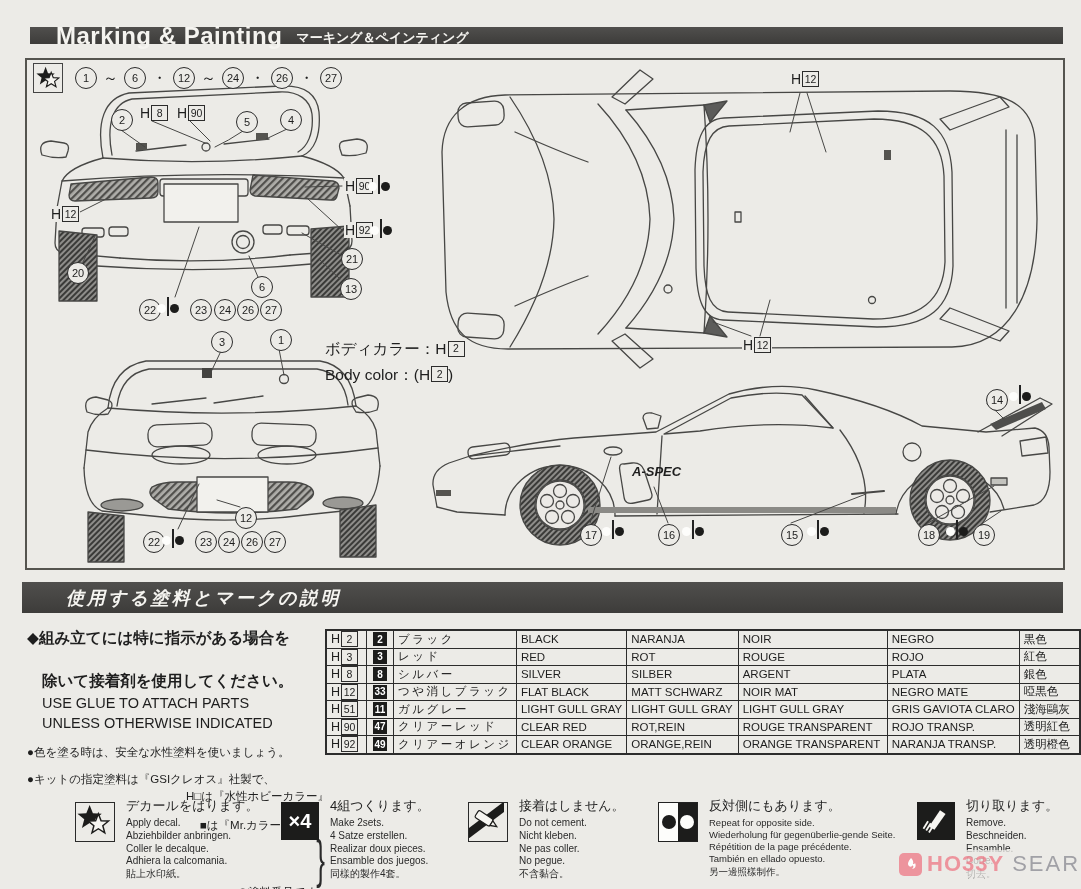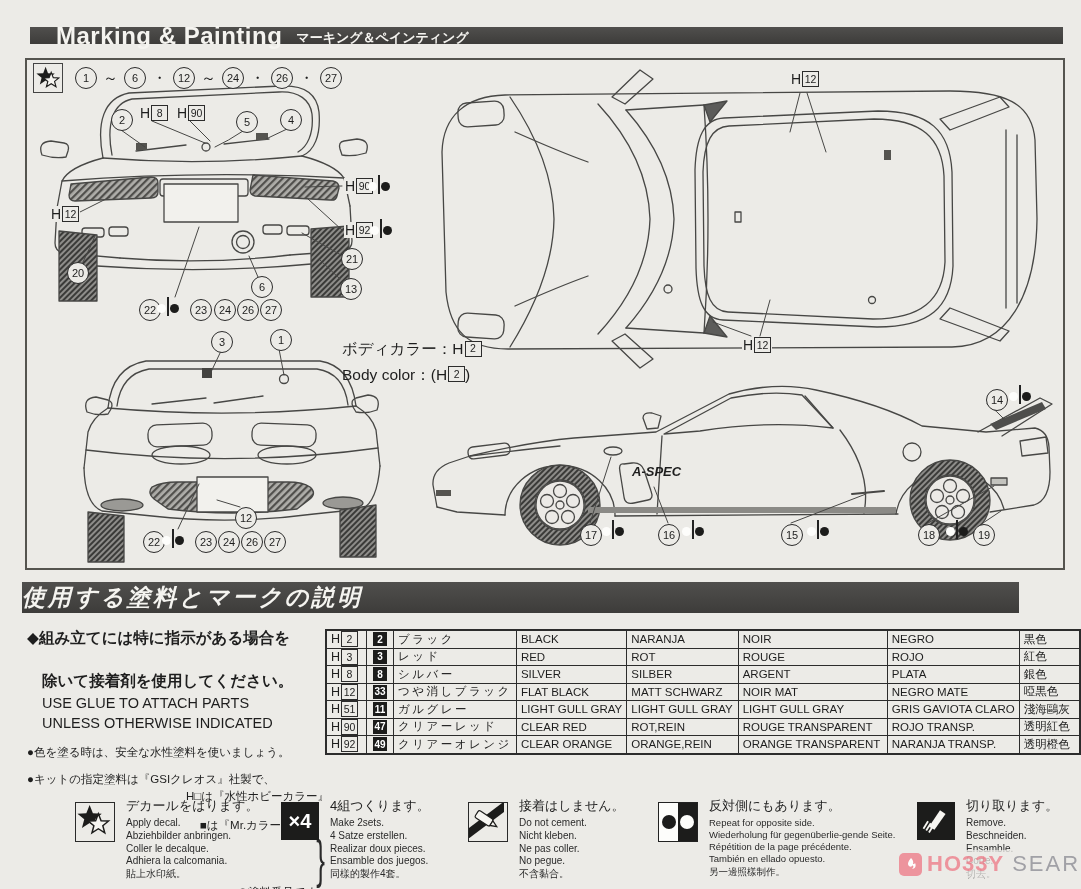--- a/index.html
+++ b/index.html
@@ -4,36 +4,36 @@
 <style>
   html,body{margin:0;padding:0;background:#a8a7a3;}
   .page{position:relative;width:1081px;height:889px;background:#ecebe7;overflow:hidden;
         font-family:"Liberation Sans","DejaVu Sans",sans-serif;color:#1e1e1e;}
   .art{position:absolute;left:0;top:0;z-index:1;pointer-events:none;}
   .dbox{position:absolute;left:25px;top:58px;width:1036px;height:508px;border:2px solid #55544f;z-index:0;}
   .bar{position:absolute;background:linear-gradient(#504f4d,#3d3c3a);color:#f5f4f0;display:flex;align-items:baseline;z-index:2;}
   .top-bar{left:30px;top:27px;width:1007px;height:17px;padding-left:26px;}
   .t1{font-size:24px;font-weight:bold;letter-spacing:.5px;align-self:center;}
   .t2{font-size:13px;font-weight:bold;margin-left:14px;align-self:center;margin-top:5px;}
-  .s2bar{left:22px;top:582px;width:997px;height:31px;align-items:center;
-         font-style:italic;font-weight:bold;font-size:23px;letter-spacing:3px;}
+  .s2bar{left:22px;top:582px;width:997px;height:31px;padding-left:44px;align-items:center;
+         font-style:italic;font-weight:bold;font-size:18px;letter-spacing:3px;}
   .note{position:absolute;left:33px;top:63px;display:flex;align-items:center;z-index:3;}
   .sbox{width:28px;height:28px;border:1.5px solid #444;display:flex;align-items:center;justify-content:center;}
   .nums{display:flex;align-items:center;gap:6px;margin-left:12px;font-size:15px;}
   .co{display:inline-flex;width:20px;height:20px;border:1.5px solid #2c2c2c;border-radius:50%;
       background:#ecebe7;align-items:center;justify-content:center;font-size:11px;flex:none;}
   .abs{position:absolute;z-index:3;}
   .hl{position:absolute;z-index:3;display:flex;align-items:center;font-size:14px;background:#ecebe7;padding:0 1px;}
   .hbox{display:inline-flex;align-items:center;justify-content:center;min-width:12px;height:14px;
         border:1.2px solid #2c2c2c;font-size:10.5px;padding:0 1.5px;margin-left:1px;background:#ecebe7;}
   .mm{width:22px;height:22px;border:1.2px solid #222;position:relative;
       background:linear-gradient(90deg,#fdfdfb 0 50%,#1c1c1b 50% 100%);}
   .mm::before{content:"";position:absolute;left:2px;top:6px;width:9px;height:9px;background:#1c1c1b;border-radius:50%;}
   .mm::after{content:"";position:absolute;right:2px;top:6px;width:9px;height:9px;background:#fdfdfb;border-radius:50%;}
-  .bodycolor{position:absolute;left:342px;top:336px;font-size:15.5px;line-height:1.65;z-index:2;}
+  .bodycolor{position:absolute;left:325px;top:336px;font-size:15.5px;line-height:1.65;z-index:2;}
   .bodycolor .row{display:flex;align-items:center;}
   .aspec{position:absolute;left:632px;top:464px;z-index:2;font-style:italic;font-weight:bold;font-size:13px;}
   .glue{position:absolute;left:27px;top:626px;width:302px;z-index:2;}
   .g1{font-size:15.5px;font-weight:bold;line-height:1.5;}
   .g1b{margin-left:15px;margin-top:20px;}
   .g2{font-size:14.5px;line-height:1.4;margin-left:15px;}
   .gs{font-size:11.5px;margin-top:11px;line-height:1.4;}
   .gbr{display:flex;align-items:flex-end;font-size:11.5px;margin-top:2px;flex-direction:column;}
   .gbl{display:flex;flex-direction:column;gap:14px;margin-left:12px;}
   .brace{font-size:52px;font-weight:100;transform:scaleX(.5);color:#2a2a2a;margin:0 0 0 2px;line-height:1;}

